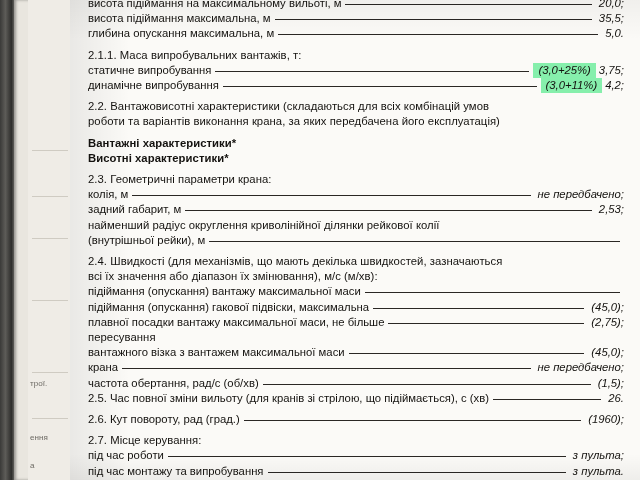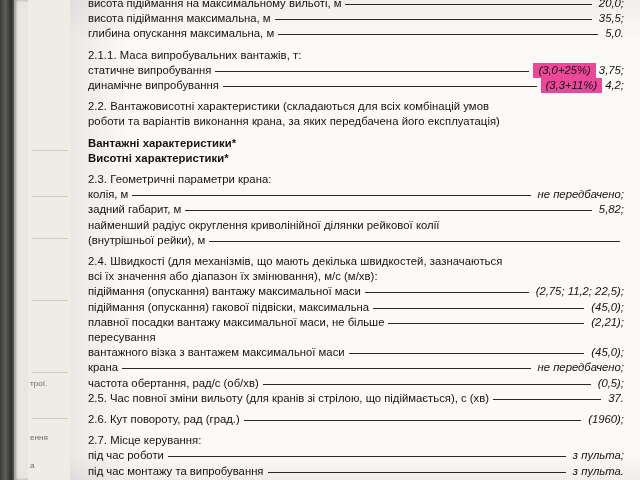--- a/index.html
+++ b/index.html
@@ -106,21 +106,21 @@
     right: 0;
     bottom: 2px;
     border-bottom: 1px solid #2a2724;
   }
   .row .mid {
     flex: 0 0 auto;
     font-style: italic;
     padding: 0 5px;
     position: relative;
     z-index: 2;
-    background: #ec4899;
+    background: #86efac;
   }
   .row .val {
     flex: 0 0 auto;
     font-style: italic;
     text-align: right;
     padding-left: 3px;
   }
   .gap6 { height: 6px; }
   
   .shade-top {
@@ -180,84 +180,83 @@
         <div class="line">2.1.1. Маса випробувальних вантажів, т:</div>
         <div class="row">
           <span class="lbl">статичне випробування</span>
           <span class="fill"></span>
           <span class="mid">(3,0+25%)</span>
           <span class="val">3,75;</span>
         </div>
         <div class="row">
           <span class="lbl">динамічне випробування</span>
           <span class="fill"></span>
-          <span class="mid">(3,3+11%)</span>
+          <span class="mid">(3,0+11%)</span>
           <span class="val">4,2;</span>
         </div>
         <div class="gap6"></div>
         <div class="line">2.2. Вантажовисотні характеристики (складаються для всіх комбінацій умов</div>
         <div class="line">роботи та варіантів виконання крана, за яких передбачена його експлуатація)</div>
         <div class="gap6"></div>
         <div class="line bold">Вантажні характеристики*</div>
         <div class="line bold">Висотні характеристики*</div>
         <div class="gap6"></div>
         <div class="line">2.3. Геометричні параметри крана:</div>
         <div class="row">
           <span class="lbl">колія, м</span>
           <span class="fill"></span>
           <span class="val">не передбачено;</span>
         </div>
         <div class="row">
           <span class="lbl">задний габарит, м</span>
           <span class="fill"></span>
-          <span class="val">5,82;</span>
+          <span class="val">2,53;</span>
         </div>
         <div class="line">найменший радіус округлення криволінійної ділянки рейкової колії</div>
         <div class="row">
           <span class="lbl">(внутрішньої рейки), м</span>
           <span class="fill"></span>
         </div>
         <div class="gap6"></div>
         <div class="line">2.4. Швидкості (для механізмів, що мають декілька швидкостей, зазначаються</div>
         <div class="line">всі їх значення або діапазон їх змінювання), м/с (м/хв):</div>
         <div class="row">
           <span class="lbl">підіймання (опускання) вантажу максимальної маси</span>
           <span class="fill"></span>
-          <span class="val">(2,75;  11,2; 22,5);</span>
         </div>
         <div class="row">
           <span class="lbl">підіймання (опускання) гакової підвіски, максимальна</span>
           <span class="fill"></span>
           <span class="val">(45,0);</span>
         </div>
         <div class="row">
           <span class="lbl">плавної посадки вантажу максимальної маси, не більше</span>
           <span class="fill"></span>
-          <span class="val">(2,21);</span>
+          <span class="val">(2,75);</span>
         </div>
         <div class="line">пересування</div>
         <div class="row">
           <span class="lbl">вантажного візка з вантажем максимальної маси</span>
           <span class="fill"></span>
           <span class="val">(45,0);</span>
         </div>
         <div class="row">
           <span class="lbl">крана</span>
           <span class="fill"></span>
           <span class="val">не передбачено;</span>
         </div>
         <div class="row">
           <span class="lbl">частота обертання, рад/с (об/хв)</span>
           <span class="fill"></span>
-          <span class="val">(0,5);</span>
+          <span class="val">(1,5);</span>
         </div>
         <div class="row">
           <span class="lbl">2.5. Час повної зміни вильоту (для кранів зі стрілою, що підіймається), с (хв)</span>
           <span class="fill"></span>
-          <span class="val">37.</span>
+          <span class="val">26.</span>
         </div>
         <div class="gap6"></div>
         <div class="row">
           <span class="lbl">2.6. Кут повороту, рад (град.)</span>
           <span class="fill"></span>
           <span class="val">(1960);</span>
         </div>
         <div class="gap6"></div>
         <div class="line">2.7. Місце керування:</div>
         <div class="row">

